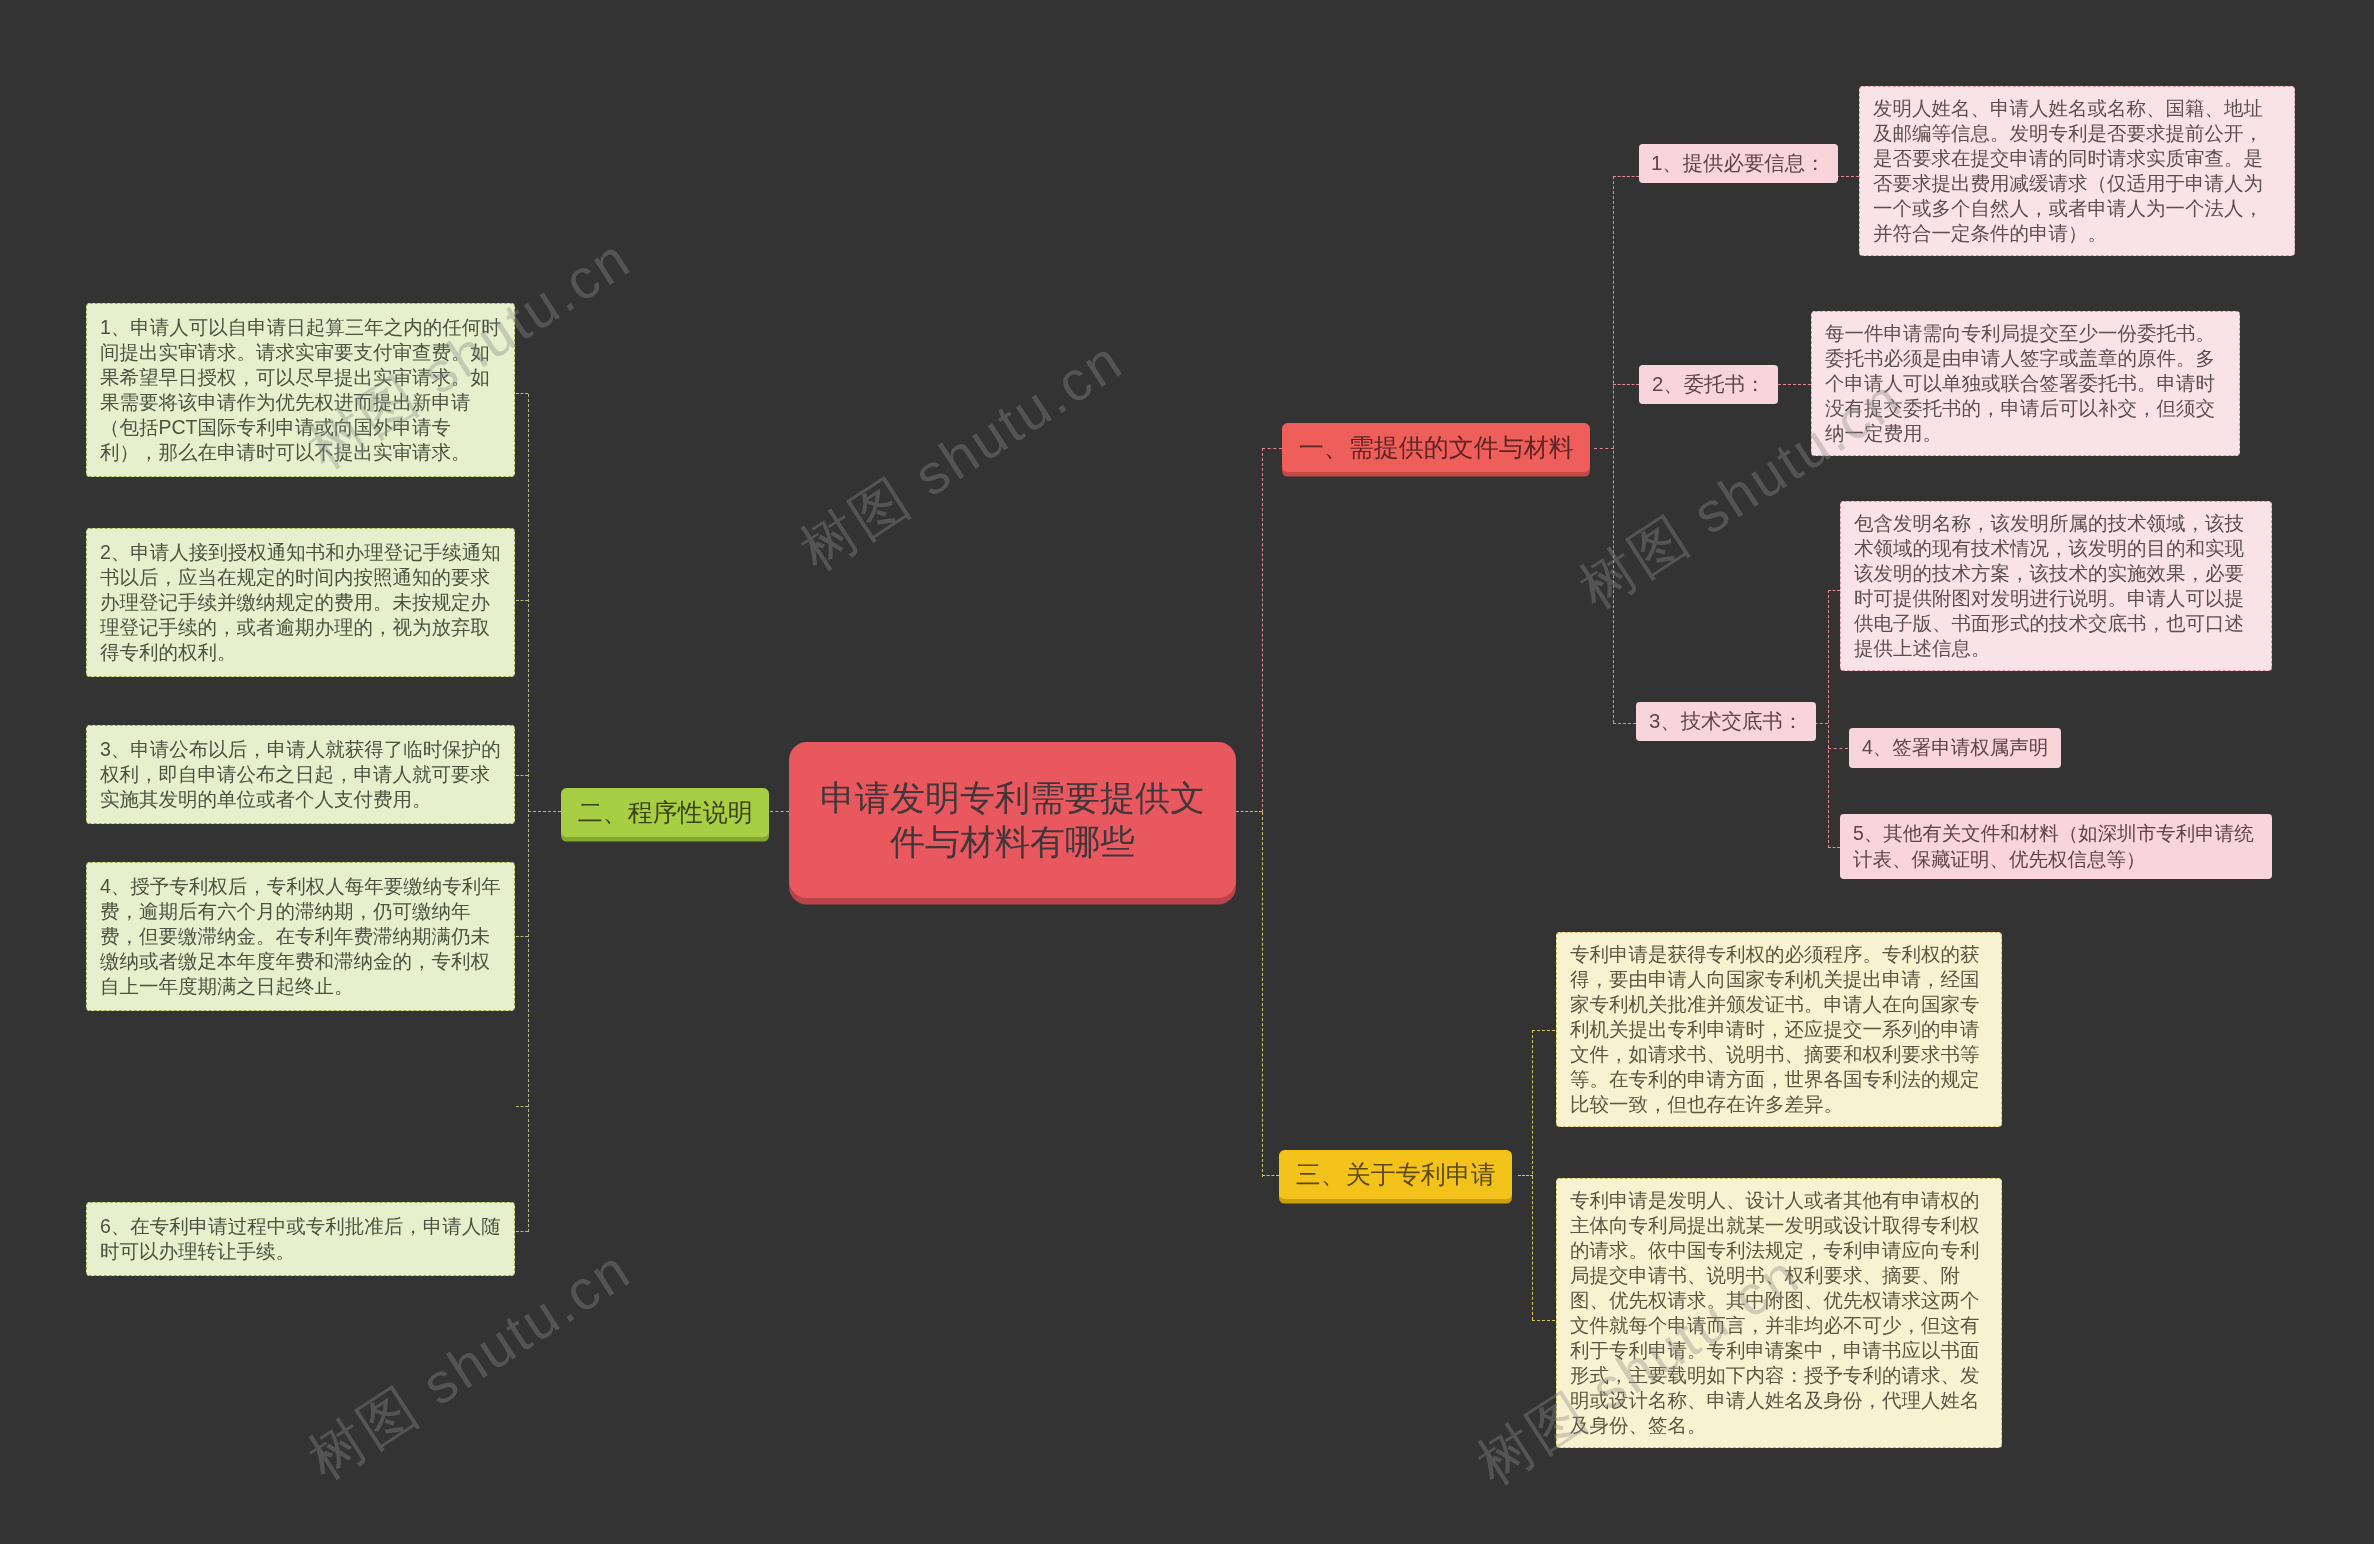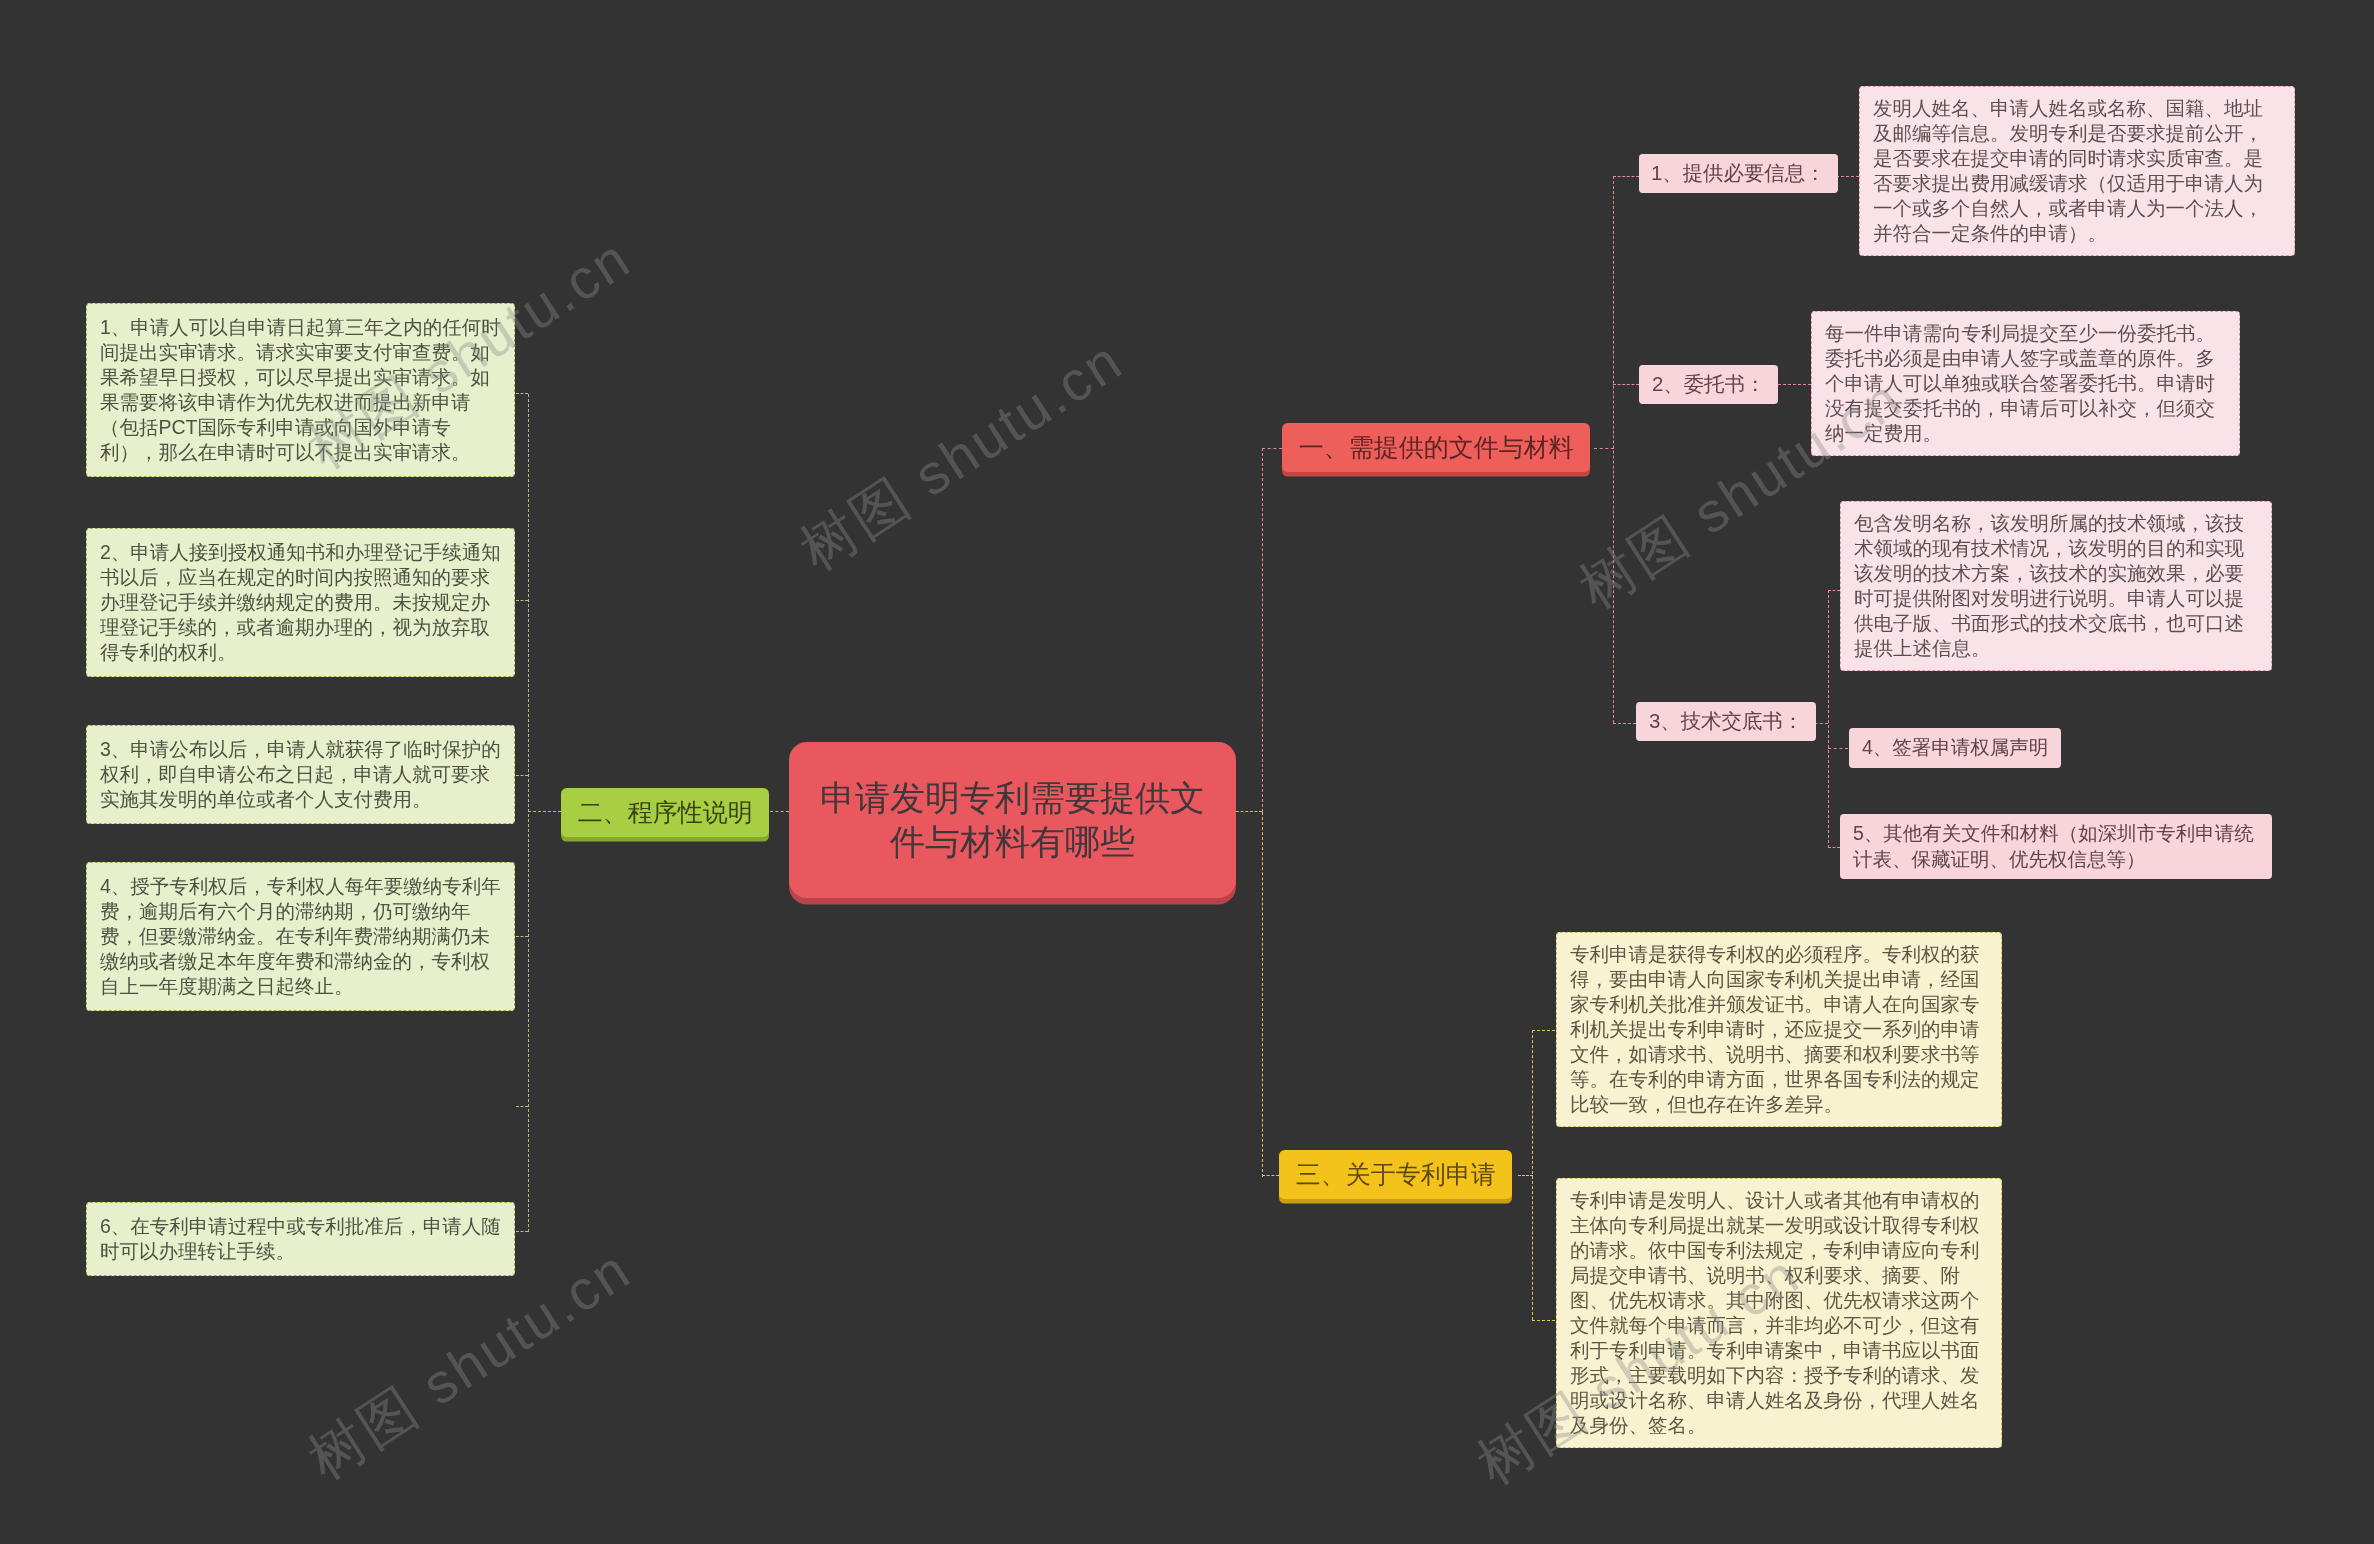--- a/index.html
+++ b/index.html
@@ -122,21 +122,21 @@
   <div class="node leaf-green" style="top:725px;">3、申请公布以后，申请人就获得了临时保护的权利，即自申请公布之日起，申请人就可要求实施其发明的单位或者个人支付费用。</div>
   <div class="node leaf-green" style="top:862px;">4、授予专利权后，专利权人每年要缴纳专利年费，逾期后有六个月的滞纳期，仍可缴纳年费，但要缴滞纳金。在专利年费滞纳期满仍未缴纳或者缴足本年度年费和滞纳金的，专利权自上一年度期满之日起终止。</div>
   <div class="node leaf-green" style="top:1202px;">6、在专利申请过程中或专利批准后，申请人随时可以办理转让手续。</div>
 
   <div class="node label-green">二、程序性说明</div>
   <div class="node label-red">一、需提供的文件与材料</div>
   <div class="node label-yellow">三、关于专利申请</div>
 
   <div class="node center-node">申请发明专利需要提供文件与材料有哪些</div>
 
-  <div class="node pink-label" style="left:1639px;top:154px;padding-left:12px;">1、提供必要信息：</div>
+  <div class="node pink-label" style="left:1639px;top:144px;padding-left:12px;">1、提供必要信息：</div>
   <div class="node pink-label" style="left:1639px;top:365px;">2、委托书：</div>
   <div class="node pink-label" style="left:1636px;top:702px;">3、技术交底书：</div>
 
   <div class="node pink-detail" style="left:1859px;top:86px;width:436px;">发明人姓名、申请人姓名或名称、国籍、地址及邮编等信息。发明专利是否要求提前公开，是否要求在提交申请的同时请求实质审查。是否要求提出费用减缓请求（仅适用于申请人为一个或多个自然人，或者申请人为一个法人，并符合一定条件的申请）。</div>
   <div class="node pink-detail" style="left:1811px;top:311px;width:429px;">每一件申请需向专利局提交至少一份委托书。委托书必须是由申请人签字或盖章的原件。多个申请人可以单独或联合签署委托书。申请时没有提交委托书的，申请后可以补交，但须交纳一定费用。</div>
   <div class="node pink-detail" style="left:1840px;top:501px;width:432px;">包含发明名称，该发明所属的技术领域，该技术领域的现有技术情况，该发明的目的和实现该发明的技术方案，该技术的实施效果，必要时可提供附图对发明进行说明。申请人可以提供电子版、书面形式的技术交底书，也可口述提供上述信息。</div>
 
   <div class="node pink-leaf" style="left:1849px;top:728px;white-space:nowrap;">4、签署申请权属声明</div>
   <div class="node pink-leaf" style="left:1840px;top:814px;width:432px;">5、其他有关文件和材料（如深圳市专利申请统计表、保藏证明、优先权信息等）</div>
 

